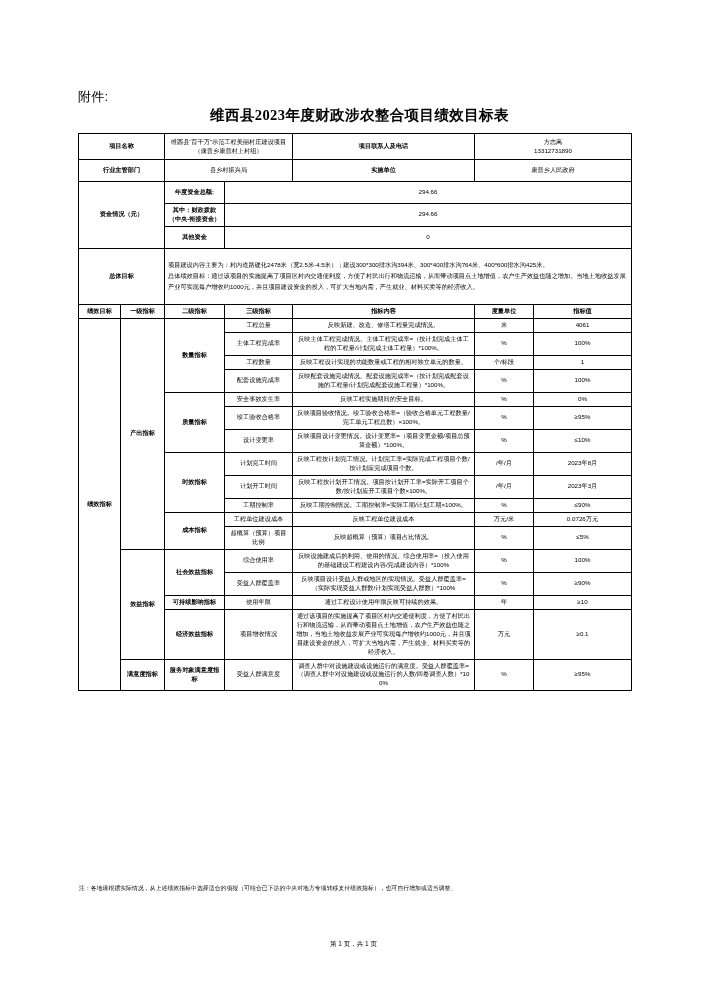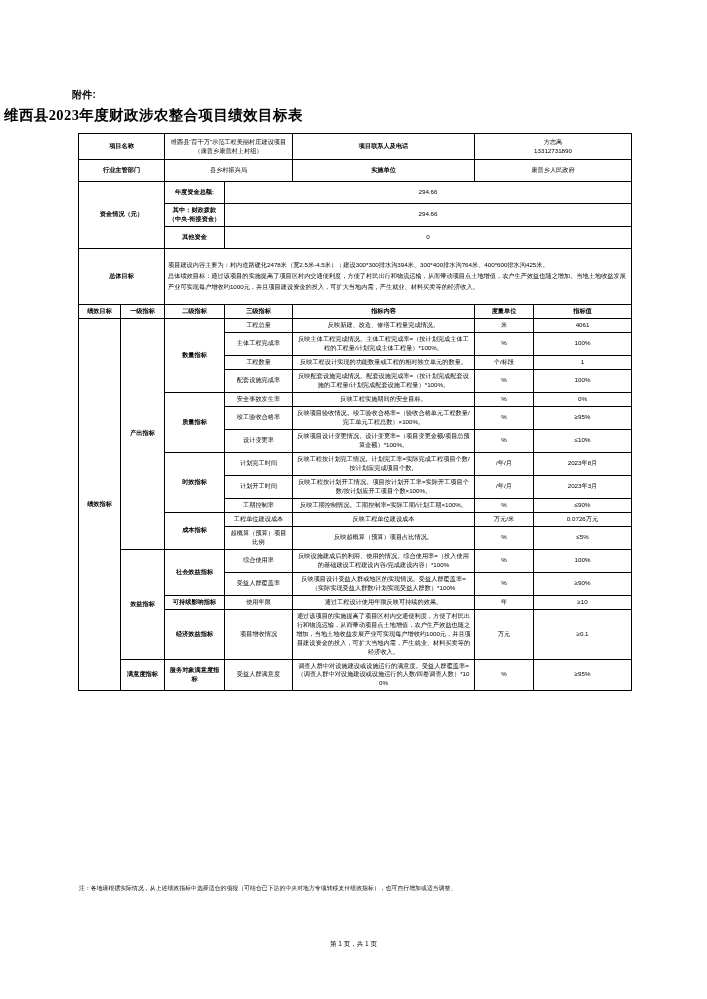--- a/index.html
+++ b/index.html
@@ -9,33 +9,33 @@
     height: 999px;
     background: #ffffff;
     font-family: "Liberation Sans", "DejaVu Sans", sans-serif;
     color: #000000;
     position: relative;
   }
   .page { padding: 0; }
 
   .attach-label {
     position: absolute;
-    left: 72px;
+    left: 78px;
     top: 88px;
-    font-size: 10px;
-    font-weight: bold;
+    font-size: 13px;
+    font-weight: normal;
     letter-spacing: 0.3px;
   }
 
   .doc-title {
     position: absolute;
-    left: 4px;
+    left: 12px;
     right: 0;
     top: 106px;
-    text-align: left;
+    text-align: center;
     font-size: 14.5px;
     font-weight: bold;
     letter-spacing: 0.4px;
     font-family: "Liberation Serif", "DejaVu Serif", serif;
   }
 
   table.main {
     position: absolute;
     left: 78px;
     top: 133px;

